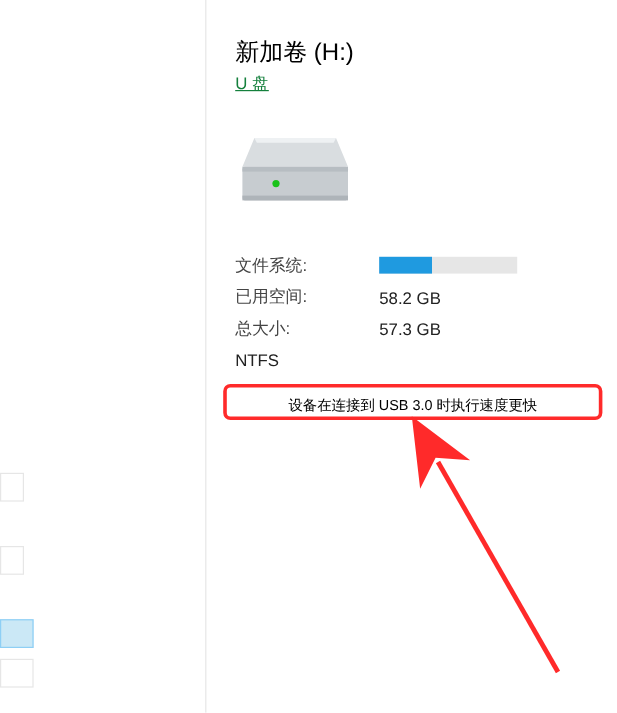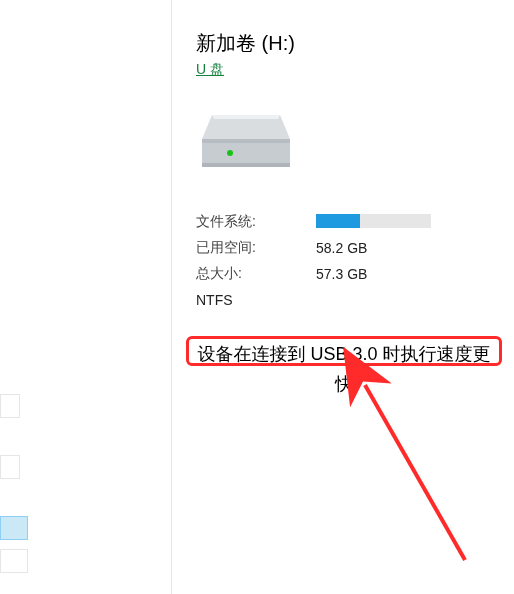--- a/index.html
+++ b/index.html
@@ -107,28 +107,28 @@
     left:0;
     top:0;
     height:100%;
     background:#1f9ae0;
   }
 
   
   .usb-callout{
     position:absolute;
     left:186px;
-    top:336px;
+    top:320px;
     width:316px;
     height:30px;
     border:3px solid #ff2a2a;
     border-radius:6px;
     line-height:30px;
     text-align:center;
-    font-size:18px;
+    font-size:12px;
     color:#000;
     box-sizing:border-box;
   }
 
   
   .arrow-svg{
     position:absolute;
     left:0;
     top:0;
     width:514px;

